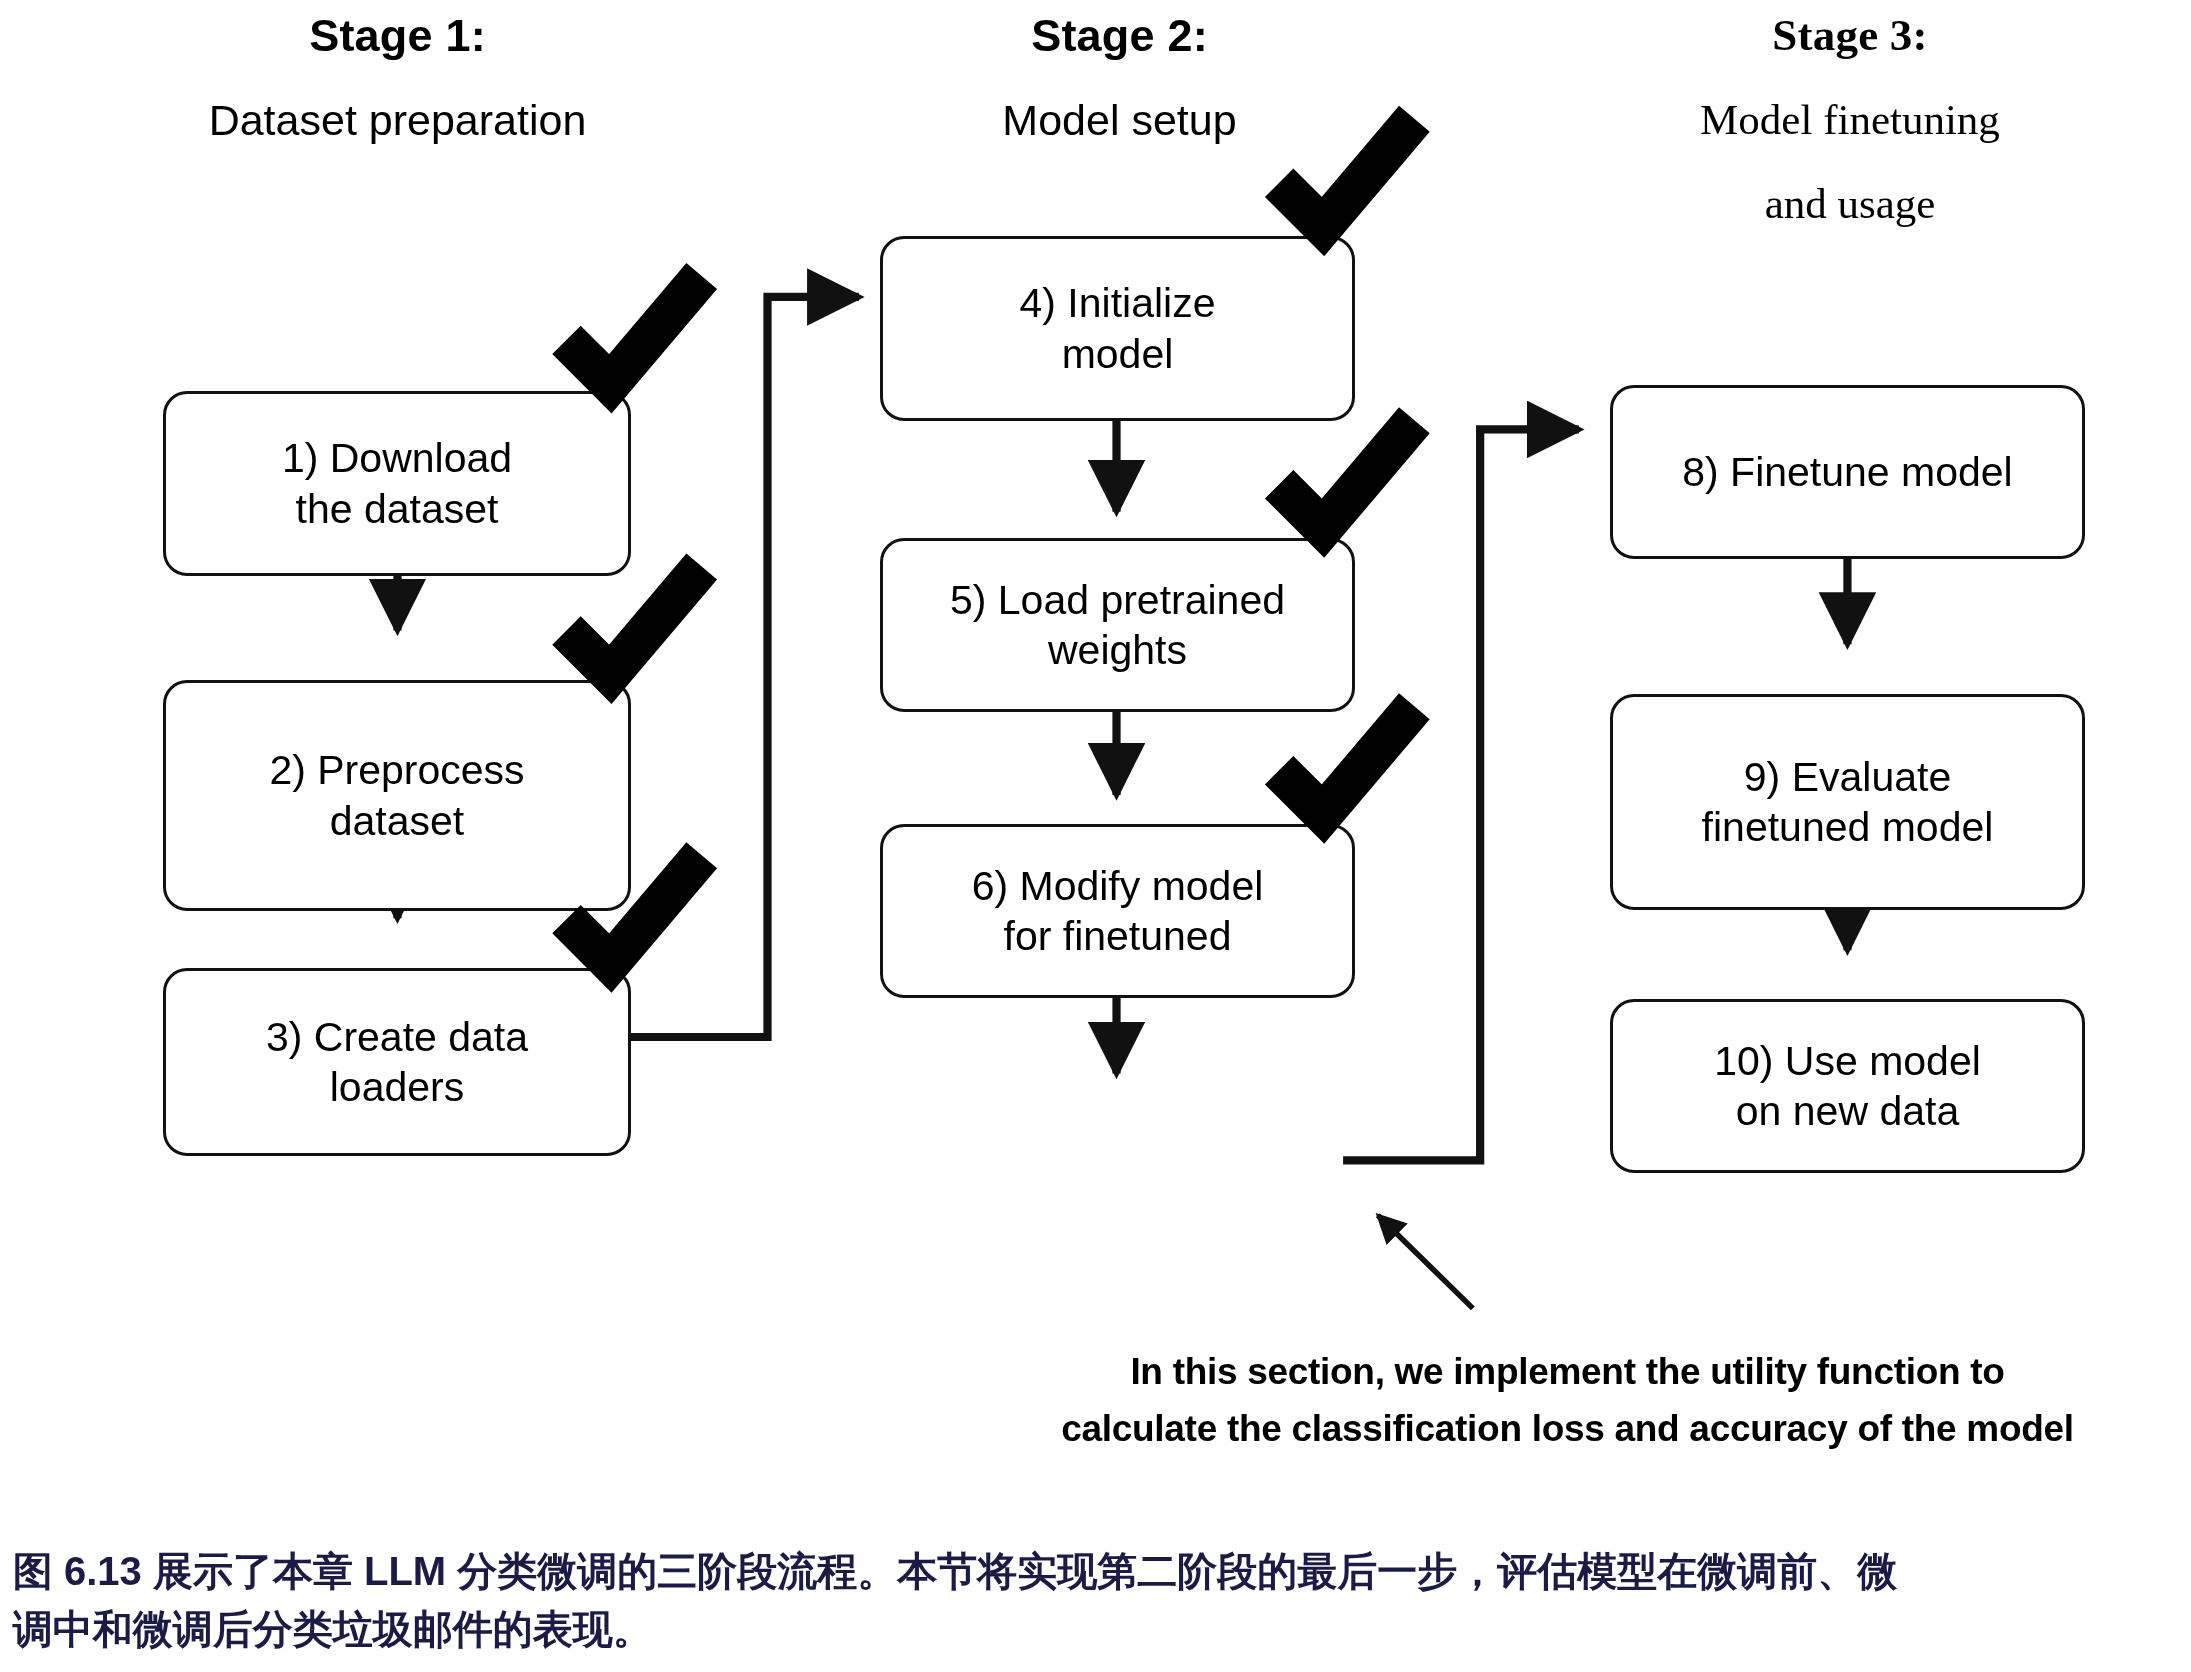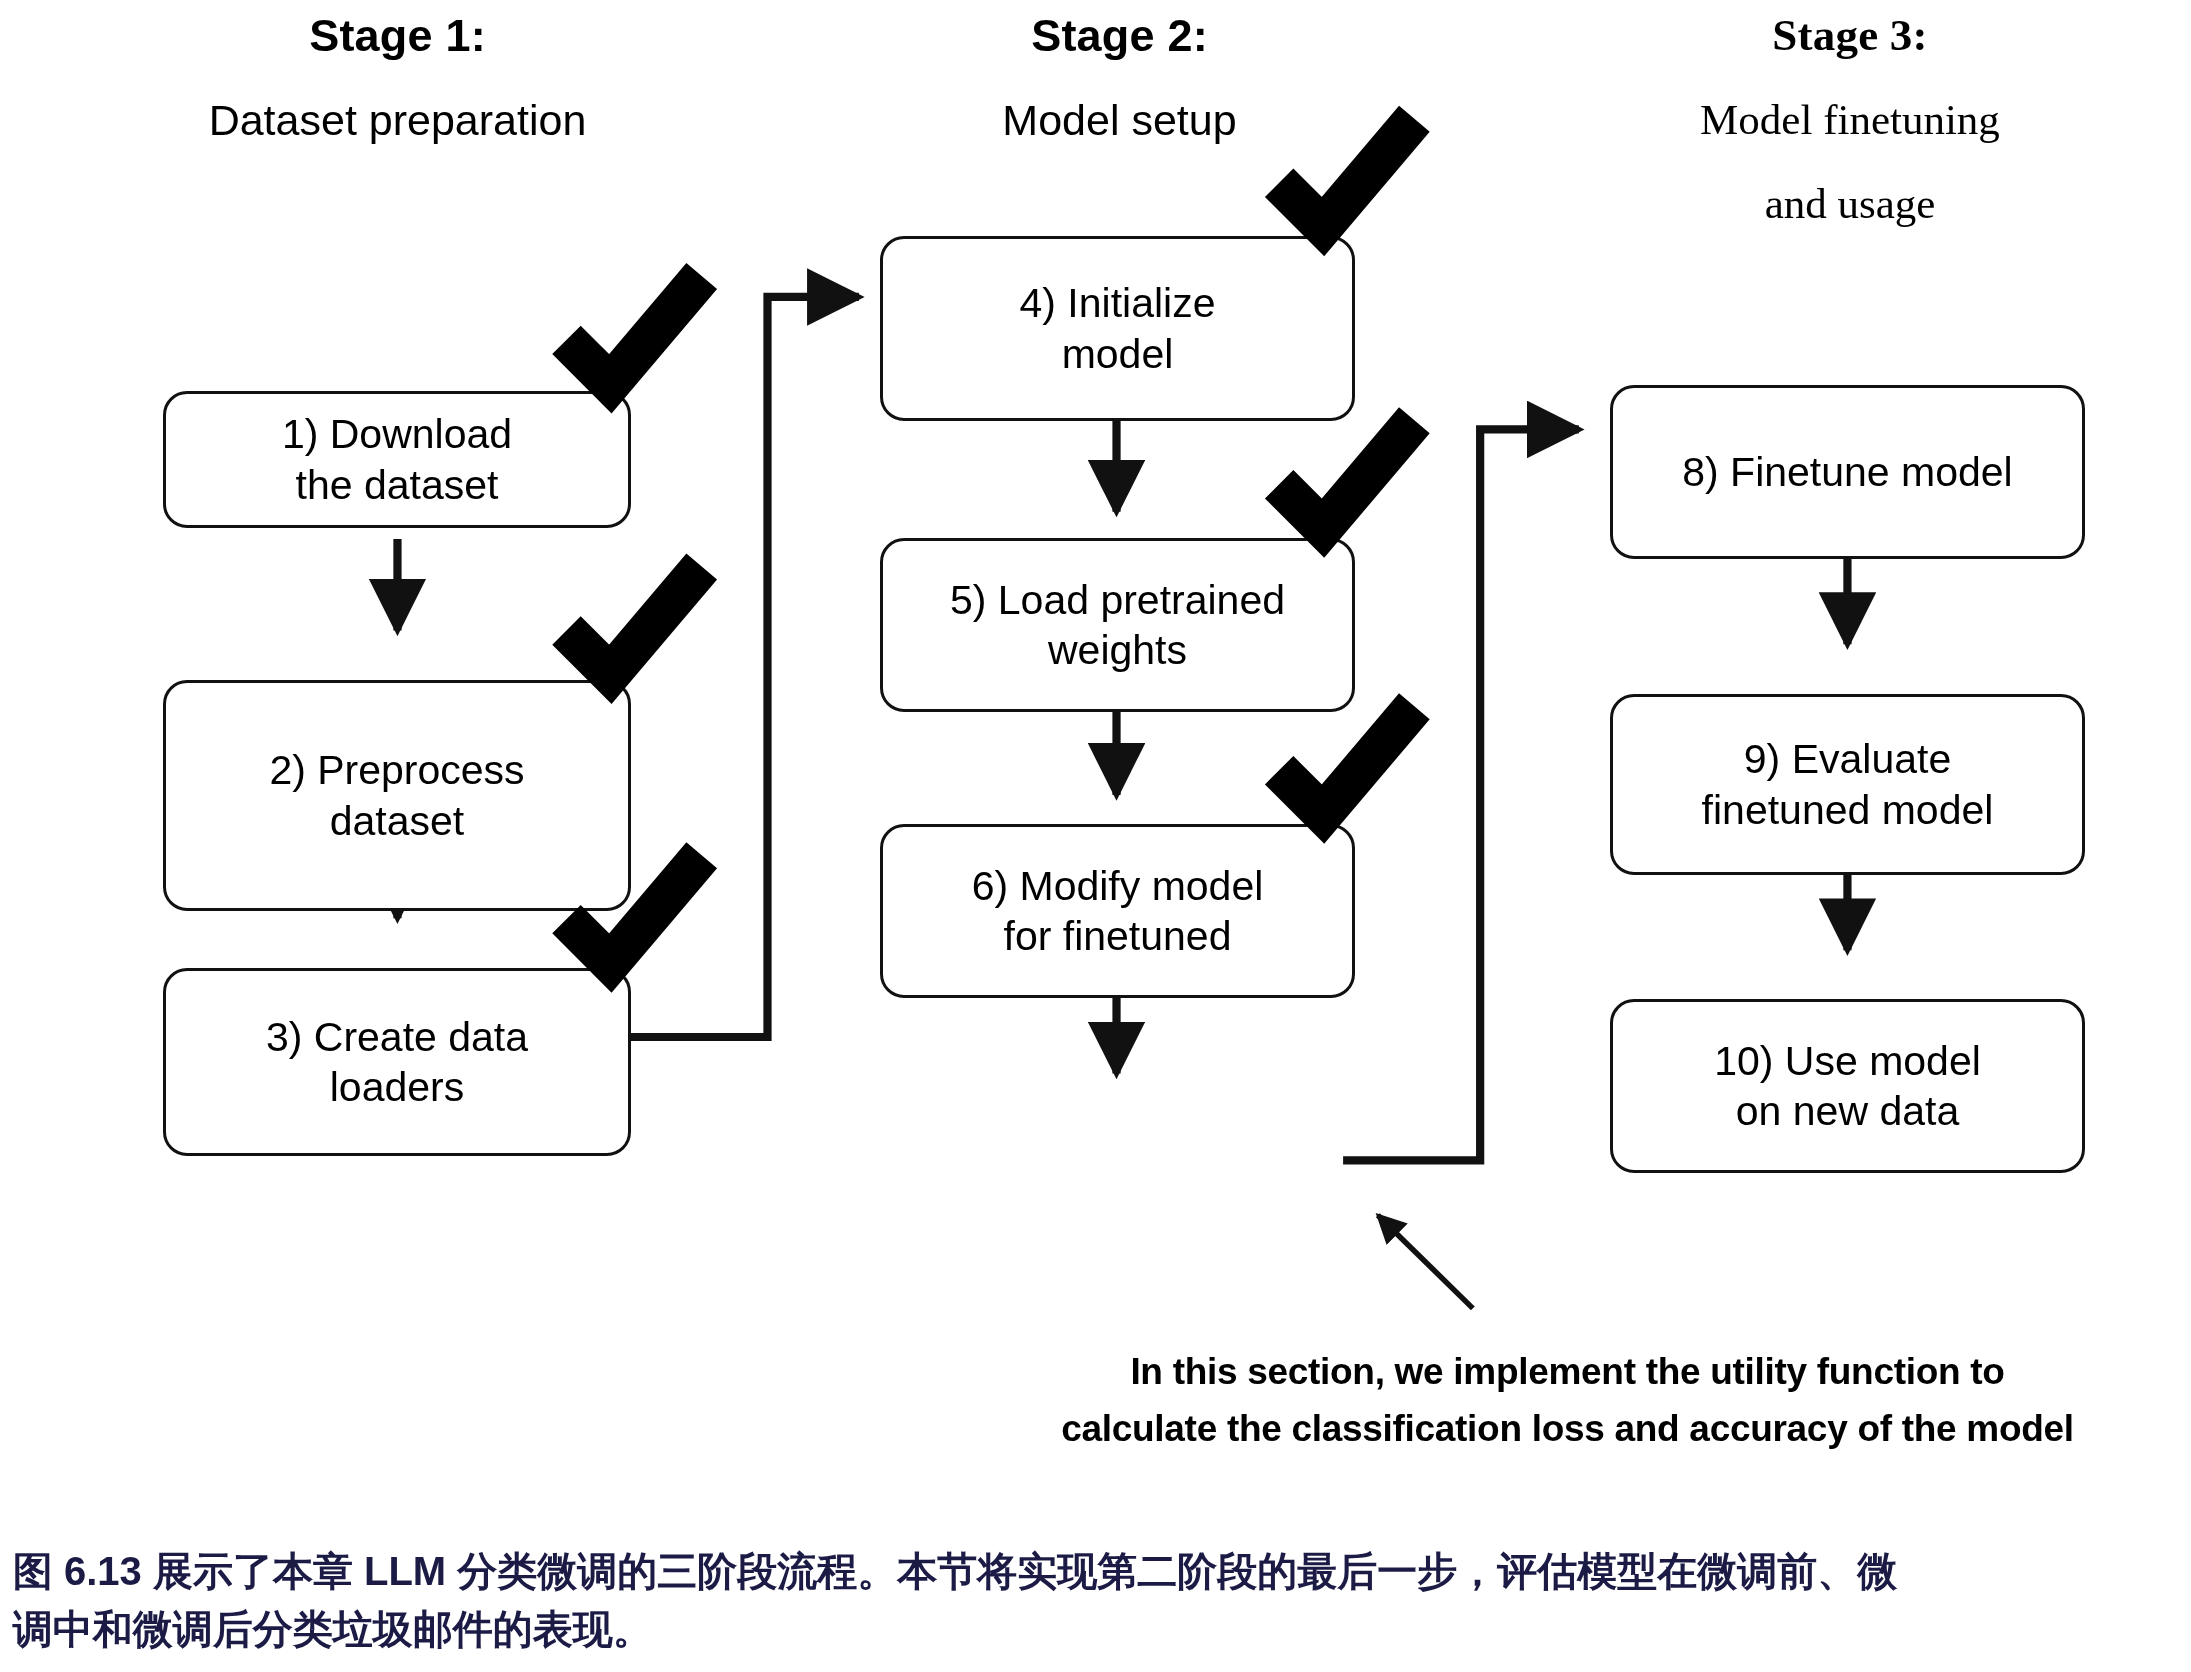--- a/index.html
+++ b/index.html
@@ -111,21 +111,21 @@
     <span class="ttl">Stage 2:</span>
     <span class="sub">Model setup</span>
   </div>
 
   <div class="stage-head" style="left:1585px;top:9.1px;width:530px;font-family:Liberation Serif, serif;">
     <span class="ttl">Stage 3:</span>
     <span class="sub">Model finetuning</span>
     <span class="sub">and usage</span>
   </div>
 
-  <div class="node" style="left:163px;top:351px;width:468px;height:137px;">
+  <div class="node" style="left:163px;top:351px;width:468px;height:185px;">
     <div>
       <span>1) Download</span><br>
       <span>the dataset</span>
     </div>
   </div>
 
   <div class="node" style="left:163px;top:640px;width:468px;height:231px;">
     <div>
       <span>2) Preprocess</span><br>
       <span>dataset</span>
@@ -160,21 +160,21 @@
     </div>
   </div>
 
 
   <div class="node" style="left:1610px;top:345px;width:475px;height:174px;">
     <div>
       <span>8) Finetune model</span>
     </div>
   </div>
 
-  <div class="node" style="left:1610px;top:654px;width:475px;height:181px;">
+  <div class="node" style="left:1610px;top:654px;width:475px;height:216px;">
     <div>
       <span>9) Evaluate</span><br>
       <span>finetuned model</span>
     </div>
   </div>
 
   <div class="node" style="left:1610px;top:959px;width:475px;height:174px;">
     <div>
       <span>10) Use model</span><br>
       <span>on new data</span>

